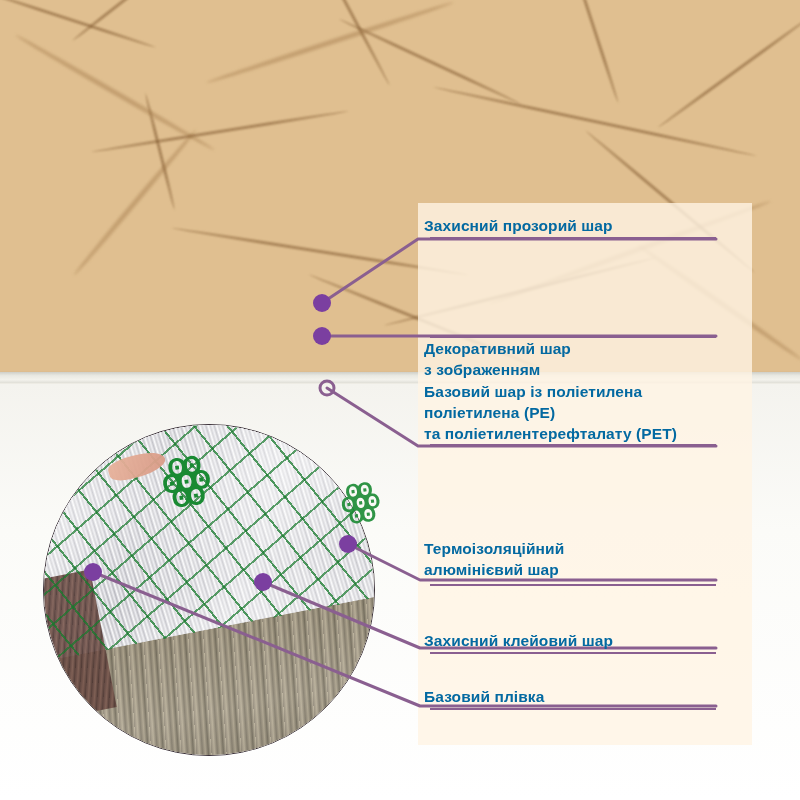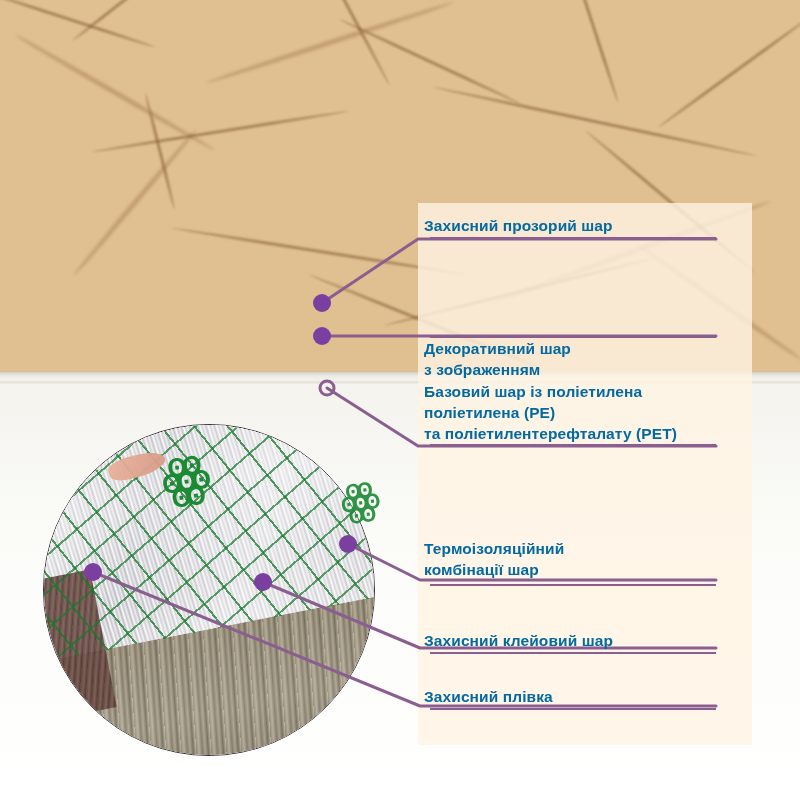--- a/index.html
+++ b/index.html
@@ -211,21 +211,21 @@
       <div class="label" style="left: 424px; top: 215px; width: 322px;">Захисний прозорий шар</div>
       <div class="underline" style="left: 430px; top: 237px; width: 286px; background: rgb(138, 95, 144);"></div>
       <div class="label" style="left: 424px; top: 290px; width: 322px; margin-top: 48px;">Декоративний шар
 з зображенням</div>
       <div class="underline" style="left: 430px; top: 336px; width: 286px; background: rgb(138, 95, 144);"></div>
       <div class="label" style="left: 424px; top: 381px; width: 322px;">Базовий шар із поліетилена
 поліетилена (PE)
 та поліетилентерефталату (PET)</div>
       <div class="underline" style="left: 430px; top: 444px; width: 286px; background: rgb(138, 95, 144);"></div>
       <div class="label" style="left: 424px; top: 538px; width: 322px;">Термоізоляційний
-комбінації шар</div>
+алюмінієвий шар</div>
       <div class="underline" style="left: 430px; top: 584px; width: 286px; background: rgb(138, 95, 144);"></div>
       <div class="label" style="left: 424px; top: 630px; width: 322px;">Захисний клейовий шар</div>
       <div class="underline" style="left: 430px; top: 652px; width: 286px; background: rgb(138, 95, 144);"></div>
-      <div class="label" style="left: 424px; top: 686px; width: 322px;">Захисний плівка</div>
+      <div class="label" style="left: 424px; top: 686px; width: 322px;">Базовий плівка</div>
       <div class="underline" style="left: 430px; top: 708px; width: 286px; background: rgb(138, 95, 144);"></div>
     </div>
 
 </div>
 
 </body></html>

